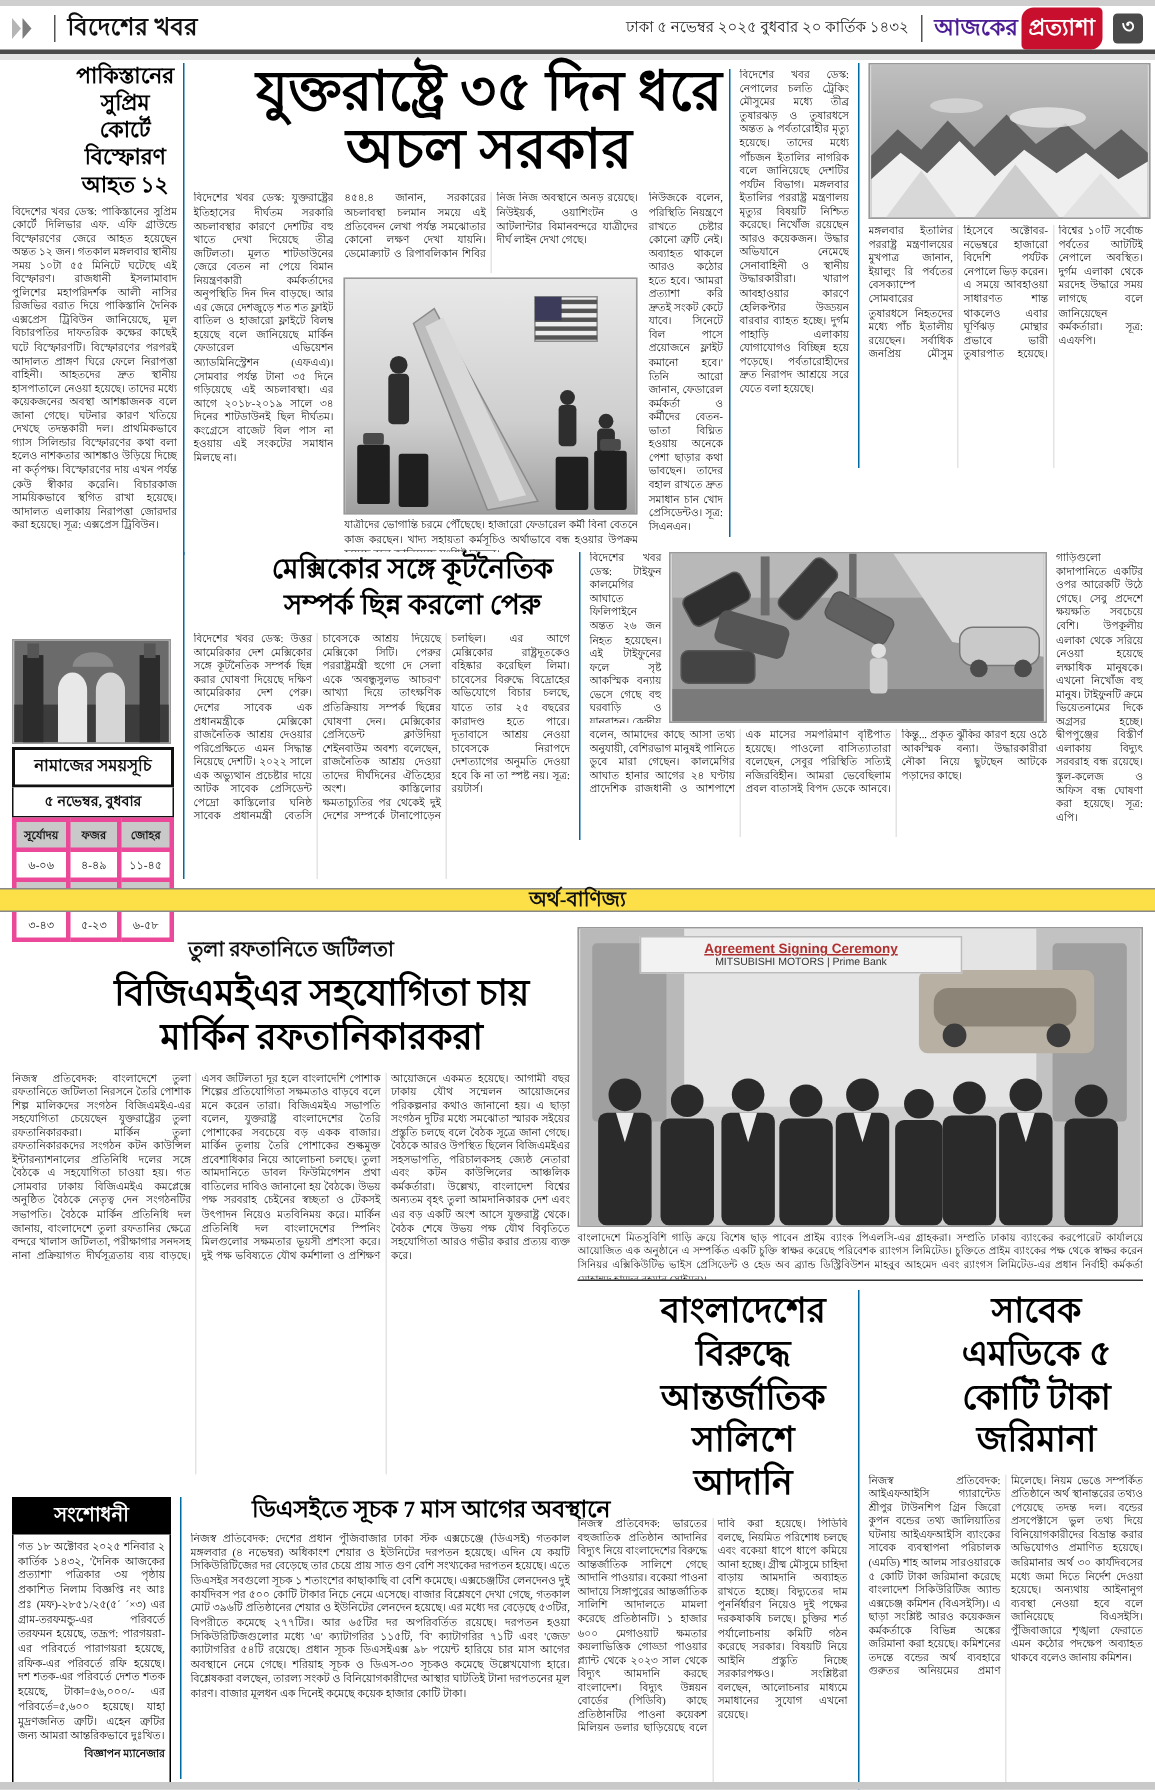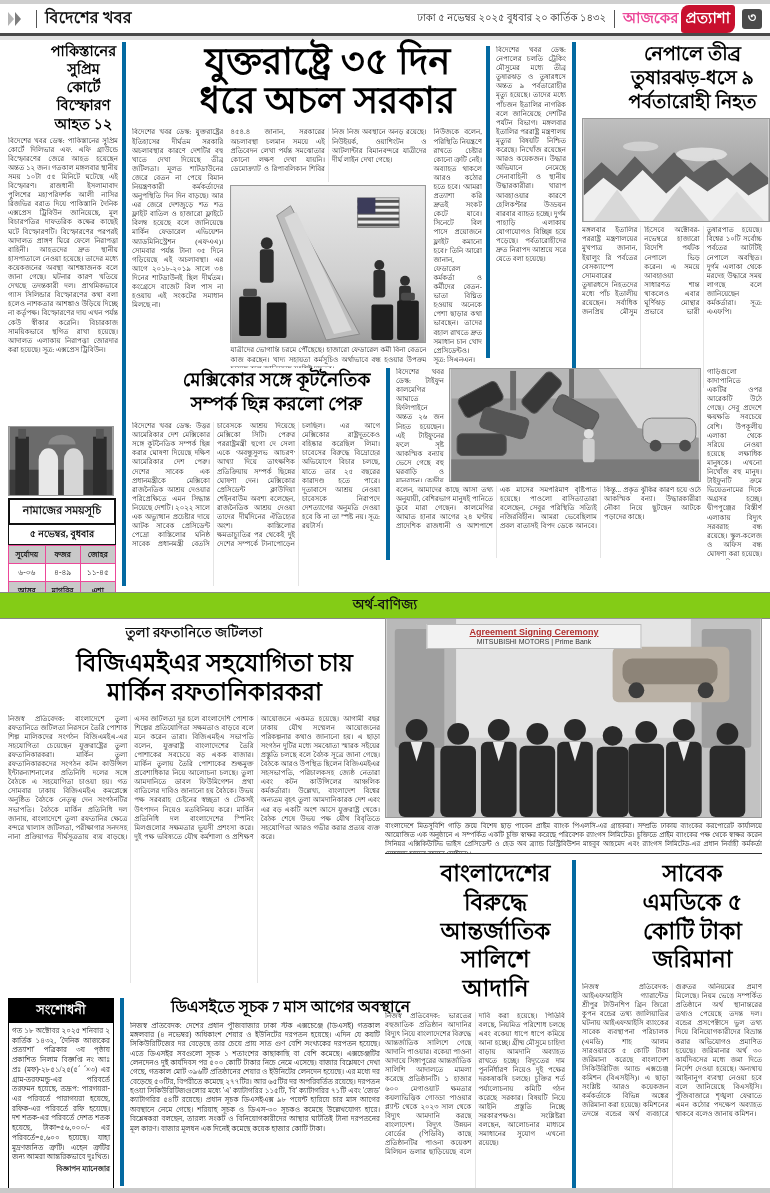--- a/index.html
+++ b/index.html
@@ -15,21 +15,21 @@
   .mast-band2 { position:absolute; top:36px; left:0; right:0; height:4px; background:#e3e3e3; }
   .arrow-ic { width:14px; height:16px; position:relative; margin-right:6px; }
   .arrow-ic span { position:absolute; top:1px; width:0; height:0; border-top:7px solid transparent; border-bottom:7px solid transparent; }
   .arrow-ic .a1 { left:0; border-left:6px solid #b5b5b5; }
   .arrow-ic .a2 { left:7px; border-left:6px solid #7d7d7d; }
   .vdiv { width:1px; height:18px; background:#555; margin:0 8px; }
   .section-label { font-weight:bold; font-size:16px; letter-spacing:.2px; }
   .mast-right { margin-left:auto; display:flex; align-items:center; }
   .dateline { font-size:10px; color:#222; }
   .logo { display:flex; align-items:center; font-weight:bold; }
-  .logo-black { font-size:15px; color:#ec4899; }
+  .logo-black { font-size:15px; color:#4c1d95; }
   .logo-red { font-size:15px; color:#fff; background:#c8102e; padding:1px 5px 2px; border-radius:8px 3px 8px 3px; margin-left:2px; position:relative; }
   .pageno { width:20px; height:20px; background:#4a4a4a; color:#fff; font-weight:bold; font-size:13px; display:flex; align-items:center; justify-content:center; border-radius:3px; margin-left:7px; }
 
   
   .bt { font-size:7px; line-height:1.3; text-align:justify; color:#161616; overflow:hidden; word-break:break-word; }
   .cols2 { column-count:2; column-gap:7px; column-rule:1px solid #e4e4e4; }
   .cols3 { column-count:3; column-gap:7px; column-rule:1px solid #e4e4e4; }
   .abs { position:absolute; }
   .hl { font-weight:bold; text-align:center; color:#000;margin-left:41px; }
 
@@ -40,43 +40,43 @@
   .h-typhoon { font-size:18.5px; line-height:1.1; margin-bottom:6px; white-space:nowrap; }
   .h-kicker { font-size:13.5px; font-weight:bold; text-align:center; margin-bottom:4px; }
   .h-bgmea { font-size:24px; line-height:1.2; margin-bottom:8px; }
   .h-biz2 { font-size:23px; line-height:1.25; margin-bottom:8px; }
   .h-dse { font-size:15.5px; line-height:1.2; margin-bottom:5px; white-space:nowrap; }
 
   .photo { display:block; background:#d8d8d8; }
   .pframe { border:1px solid #999; }
 
   
-  .secbar { position:absolute; left:0; right:0; top:592px; height:27px; background:#84cc16; border-top:1px solid #888; border-bottom:1px solid #888; display:flex; align-items:center; justify-content:center; font-weight:bold; font-size:13.5px; }
+  .secbar { position:absolute; left:0; right:0; top:592px; height:16px; background:#fde047; border-top:1px solid #888; border-bottom:1px solid #888; display:flex; align-items:center; justify-content:center; font-weight:bold; font-size:13.5px; }
 
   
   .prayer { position:absolute; left:8px; top:426px; width:108px; }
   .prayer-title { border:2px solid #111; font-weight:bold; text-align:center; font-size:11px; padding:2px 0; margin-top:2px; background:#fff; }
   .prayer-date { border:1px solid #111; border-top:none; font-weight:bold; text-align:center; font-size:9.5px; padding:2px 0; background:#fff; }
   .prayer table { width:100%; border-collapse:collapse; }
-  .prayer td { border:1px solid #ec4899; text-align:center; font-size:7.5px; padding:2.5px 0; background:#fff; }
+  .prayer td { border:3px solid #ec4899; text-align:center; font-size:7.5px; padding:2.5px 0; background:#fff; }
   .prayer td.lab { background:#c9c9c9; font-weight:bold; }
 
   
   .corr { position:absolute; left:8px; top:998px; width:106px; }
   .corr-head { background:#000; color:#fff; font-weight:bold; text-align:center; font-size:13px; padding:2px 0; }
   .corr-body { border:1px solid #000; border-top:none; padding:4px 3px; font-size:7.2px; line-height:1.35; text-align:justify; height:168px; overflow:hidden; }
 
   
   .bizphoto { position:absolute; left:385px; top:618px; width:298px; height:200px; }
   .bizcap { position:absolute; left:385px; top:821px; width:377px; height:33px; font-size:6.8px; line-height:1.35; text-align:justify; overflow:hidden; border-bottom:1px solid #333; padding-bottom:2px; }
   .banner { position:absolute; left:50%; top:6px; transform:translateX(-50%); width:215px; background:#f2f2f2; border:1px solid #bbb; text-align:center; padding:2px 0 3px; }
   .banner .b1 { font-size:9px; font-weight:bold; color:#b03030; text-decoration:underline; font-family:"Liberation Sans", sans-serif; }
   .banner .b2 { font-size:7px; color:#333; font-family:"Liberation Sans", sans-serif; margin-top:1px; }
 
-  .hair-left { border-left:4px solid #0369a1; padding-left:6px; }
+  .hair-left { border-left:1px solid #0369a1; padding-left:6px; }
 </style>
 </head>
 <body>
 
 <div class="page">
   <div class="band band-top"></div>
 
   <div class="masthead">
     <div class="arrow-ic">
         <span class="a1"></span>
@@ -189,21 +189,20 @@
         </svg>
         <div class="bt" style="height:22px;">যাত্রীদের ভোগান্তি চরমে পৌঁছেছে। হাজারো ফেডারেল কর্মী বিনা বেতনে কাজ করছেন। খাদ্য সহায়তা কর্মসূচিও অর্থাভাবে বন্ধ হওয়ার উপক্রম হয়েছে বলে জানিয়েছে সংশ্লিষ্ট দফতর।</div>
       </div>
       <div class="bt" style="width:52px; height:242px;">নিউজকে বলেন, পরিস্থিতি নিয়ন্ত্রণে রাখতে চেষ্টার কোনো ত্রুটি নেই। অব্যাহত থাকলে আরও কঠোর হতে হবে। 'আমরা প্রত্যাশা করি দ্রুতই সংকট কেটে যাবে। সিনেটে বিল পাসে প্রয়োজনে ফ্লাইট কমানো হবে।' তিনি আরো জানান, ফেডারেল কর্মকর্তা ও কর্মীদের বেতন-ভাতা বিঘ্নিত হওয়ায় অনেকে পেশা ছাড়ার কথা ভাবছেন। তাদের বহাল রাখতে দ্রুত সমাধান চান খোদ প্রেসিডেন্টও। সূত্র: সিএনএন।</div>
     </div>
   </div>
 
   <div class="abs hair-left bt" style="left:486px; top:46px; width:80px; height:312px;">বিদেশের খবর ডেস্ক: নেপালের চলতি ট্রেকিং মৌসুমের মধ্যে তীব্র তুষারঝড় ও তুষারধসে অন্তত ৯ পর্বতারোহীর মৃত্যু হয়েছে। তাদের মধ্যে পাঁচজন ইতালির নাগরিক বলে জানিয়েছে দেশটির পর্যটন বিভাগ। মঙ্গলবার ইতালির পররাষ্ট্র মন্ত্রণালয় মৃত্যুর বিষয়টি নিশ্চিত করেছে। নিখোঁজ রয়েছেন আরও কয়েকজন। উদ্ধার অভিযানে নেমেছে সেনাবাহিনী ও স্থানীয় উদ্ধারকারীরা। খারাপ আবহাওয়ার কারণে হেলিকপ্টার উড্ডয়ন বারবার ব্যাহত হচ্ছে। দুর্গম পাহাড়ি এলাকায় যোগাযোগও বিচ্ছিন্ন হয়ে পড়েছে। পর্বতারোহীদের দ্রুত নিরাপদ আশ্রয়ে সরে যেতে বলা হয়েছে।</div>
 
   <div class="abs hair-left" style="left:572px; top:42px; width:190px;">
-    <div class="hl h-nepal">নেপালে তীব্র তুষারঝড়-ধসে ৯ পর্বতারোহী নিহত</div>
     <svg class="photo pframe" width="188" height="104" viewBox="0 0 188 104">
       <defs>
         <linearGradient id="sky" x1="0" y1="0" x2="0" y2="1">
           <stop offset="0" stop-color="#bfbfbf"></stop>
             <stop offset="1" stop-color="#8f8f8f"></stop>
         </linearGradient>
       </defs>
       <rect width="188" height="104" fill="url(#sky)"></rect>
       <polygon points="0,62 18,44 34,58 52,38 70,56 92,34 112,54 132,40 152,58 170,44 188,60 188,104 0,104" fill="#5f5f5f"></polygon>
       <polygon points="0,78 20,60 38,74 60,52 84,76 104,58 126,74 146,60 168,78 188,66 188,104 0,104" fill="#efefef"></polygon>

